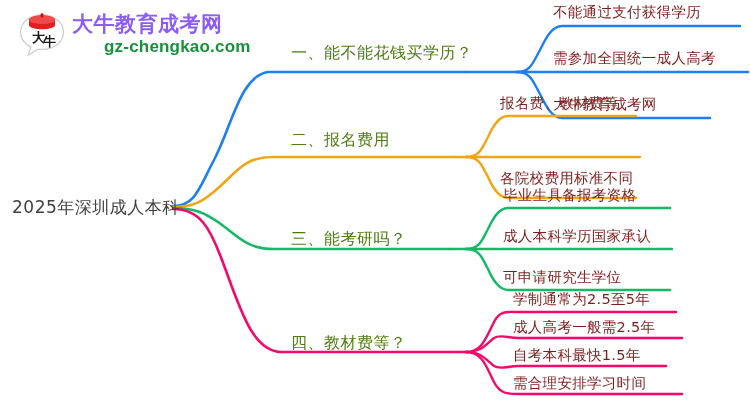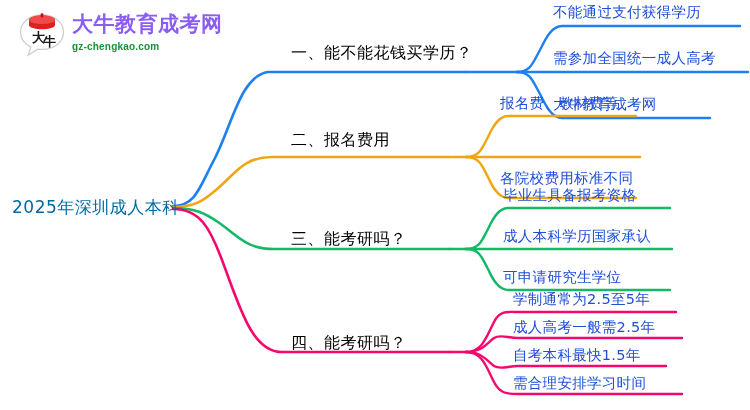--- a/index.html
+++ b/index.html
@@ -62,57 +62,58 @@
     font-family: "DejaVu Sans", "Liberation Sans", sans-serif;
     font-size: 21px;
     font-weight: bold;
     color: #8b5cf6;
     letter-spacing: 0.5px;
     line-height: 24px;
     white-space: nowrap;
   }
   .logo-sub {
     font-family: "Liberation Sans", sans-serif;
-    font-size: 10px;
+    font-size: 17px;
     font-weight: bold;
     color: #16923a;
     letter-spacing: 0.2px;
     line-height: 16px;
     margin-top: 3px;
     white-space: nowrap;
+    margin-left: 32px;
   }
 
   
   .root-node {
     position: absolute;
     left: 12px;
     top: 195px;
     font-size: 17px;
     line-height: 24px;
-    color: #0369a1;
+    color: #404040;
     white-space: nowrap;
     letter-spacing: 0.5px;
   }
 
   
   .branch-label {
     position: absolute;
     font-size: 16px;
     line-height: 22px;
-    color: #000000;
+    color: #4d7c0f;
     white-space: nowrap;
     letter-spacing: 0.5px;
   }
 
   
   .leaf-label {
     position: absolute;
     font-size: 14.5px;
     line-height: 20px;
-    color: #1d4ed8;
+    color: #7f1d1d;
     white-space: nowrap;
     letter-spacing: 0.3px;
   }
 </style>
 </head>
 <body>
 
 <div id="mindmap-canvas">
 
   <div class="logo-block">
@@ -192,20 +193,20 @@
 
     <div class="branch-label" style="left:291px; top:129px;">二、报名费用</div>
     <div class="leaf-label" style="left:500px; top:93px;">报名费、教材费等</div>
     <div class="leaf-label" style="left:500px; top:134px;margin-top:34px;">各院校费用标准不同</div>
 
     <div class="branch-label" style="left:291px; top:222px;margin-top:6px;">三、能考研吗？</div>
     <div class="leaf-label" style="left:503px; top:185px;">毕业生具备报考资格</div>
     <div class="leaf-label" style="left:503px; top:267px;">可申请研究生学位</div>
     <div class="leaf-label" style="left:503px; top:226px;">成人本科学历国家承认</div>
 
-    <div class="branch-label" style="left:291px; top:332px;">四、能考研吗？</div>
+    <div class="branch-label" style="left:291px; top:332px;">四、教材费等？</div>
     <div class="leaf-label" style="left:513px; top:289px;">学制通常为2.5至5年</div>
     <div class="leaf-label" style="left:513px; top:317px;">成人高考一般需2.5年</div>
     <div class="leaf-label" style="left:513px; top:345px;">自考本科最快1.5年</div>
     <div class="leaf-label" style="left:513px; top:373px;">需合理安排学习时间</div>
 
   </div>
 </div>
 
 </body></html>

